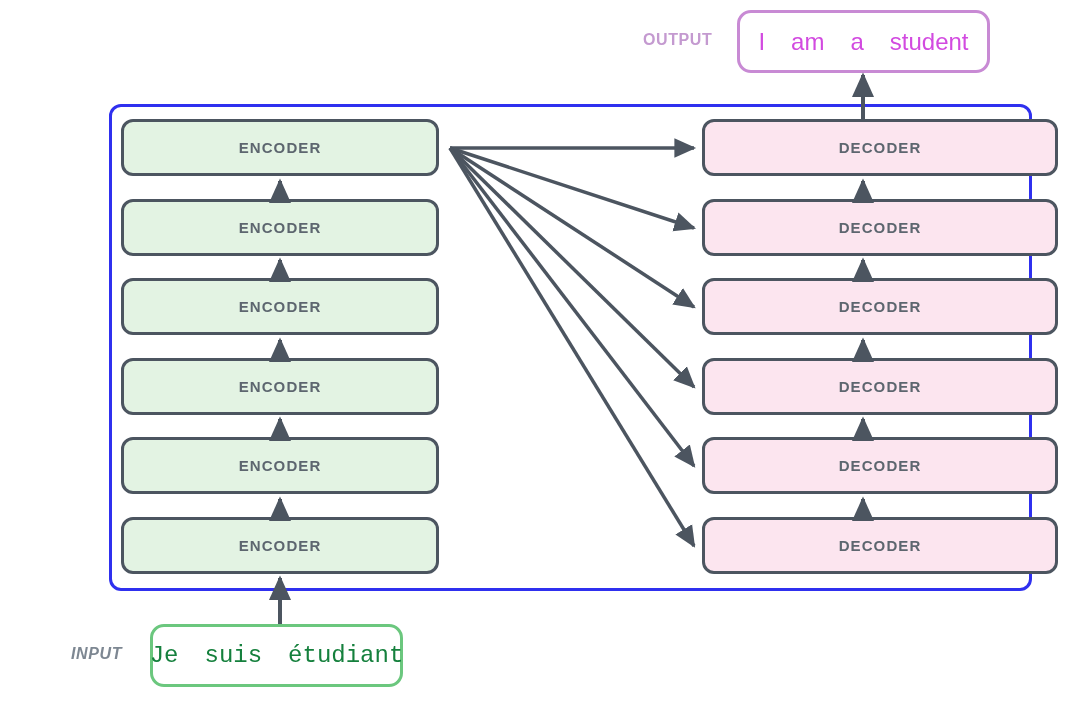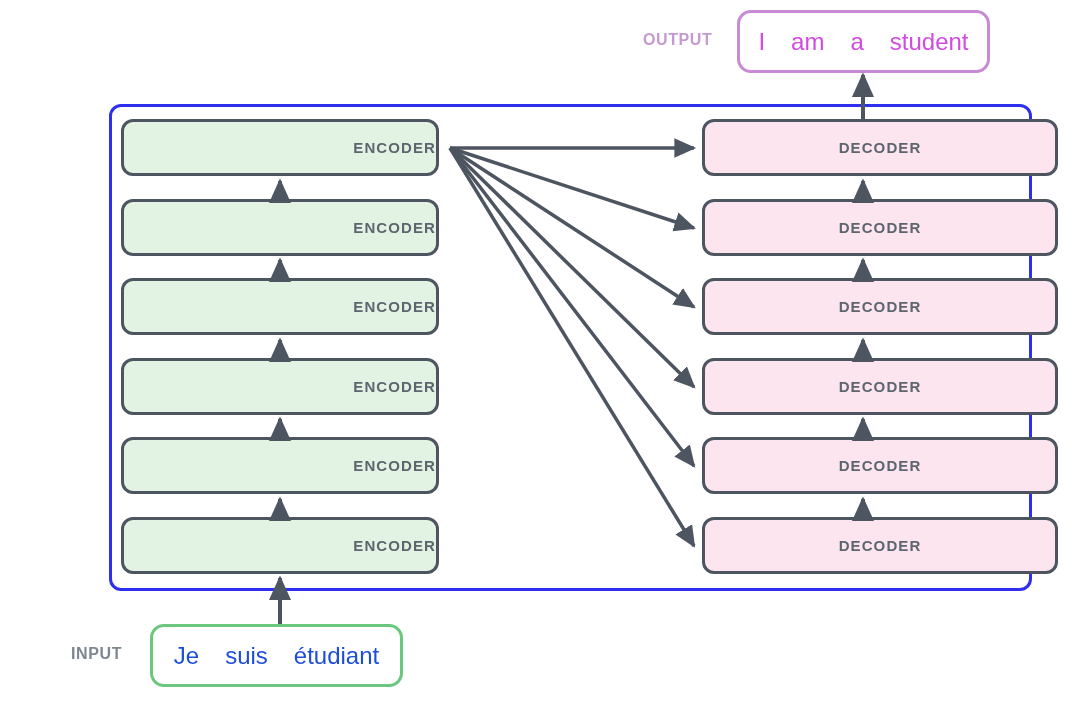--- a/index.html
+++ b/index.html
@@ -29,20 +29,21 @@
   }
   #output-label {
     left: 611px;
     top: 31px;
     color: #c49ad0;
   }
   #input-label {
     left: 39px;
     top: 645px;
     color: #7d8792;
+    font-style: italic;
   }
   .io-box {
     position: absolute;
     background: #ffffff;
     border-radius: 14px;
     display: flex;
     align-items: center;
     justify-content: center;
     box-sizing: border-box;
   }
@@ -62,21 +63,21 @@
   }
   .token-row {
     display: flex;
     align-items: baseline;
     justify-content: center;
     gap: 26px;
     font-size: 24px;
     white-space: nowrap;
   }
   #output-box .token-row { color: #d24ae0; }
-  #input-box .token-row  { color: #1d4ed8; }
+  #input-box .token-row  { color: #15803d; font-family: Liberation Mono, monospace; }
 
   
   #transformer-container {
     position: absolute;
     left: 77px;
     top: 104px;
     width: 923px;
     height: 487px;
     border: 3px solid #2f30ef;
     border-radius: 12px;
@@ -101,21 +102,21 @@
     border-radius: 12px;
     box-sizing: border-box;
     display: flex;
     align-items: center;
     justify-content: center;
     font-size: 15px;
     font-weight: 600;
     letter-spacing: 1.1px;
     color: #5d666f;
   }
-  .encoder-block { background: #e3f3e3; justify-content: flex-end; }
+  .encoder-block { background: #e3f3e3; }
   .decoder-block { background: #fce5ef; width: 356px; }
 
   
   #arrow-layer {
     position: absolute;
     left: 0;
     top: 0;
     width: 1080px;
     height: 703px;
     pointer-events: none;

